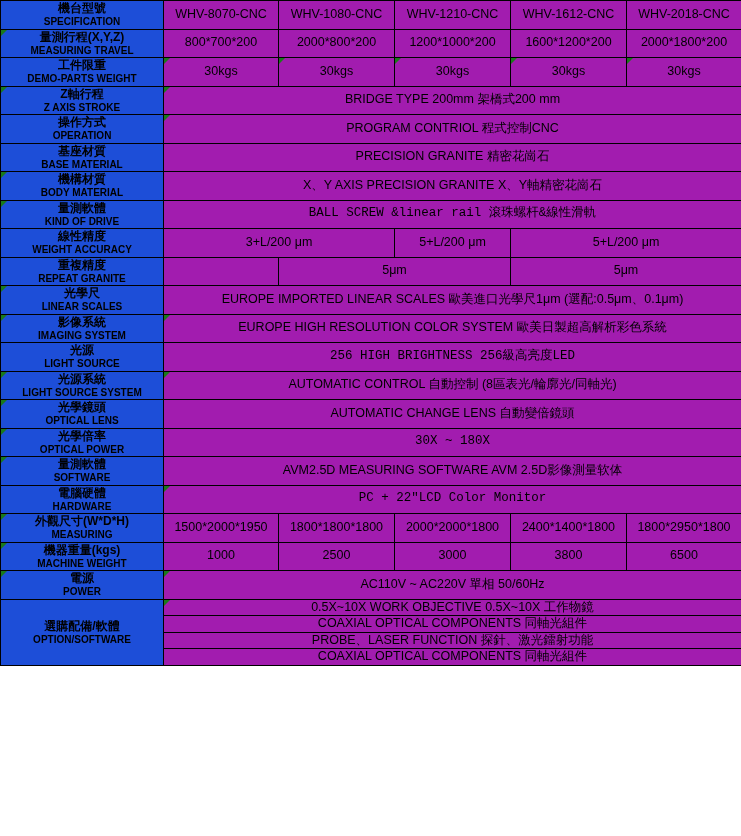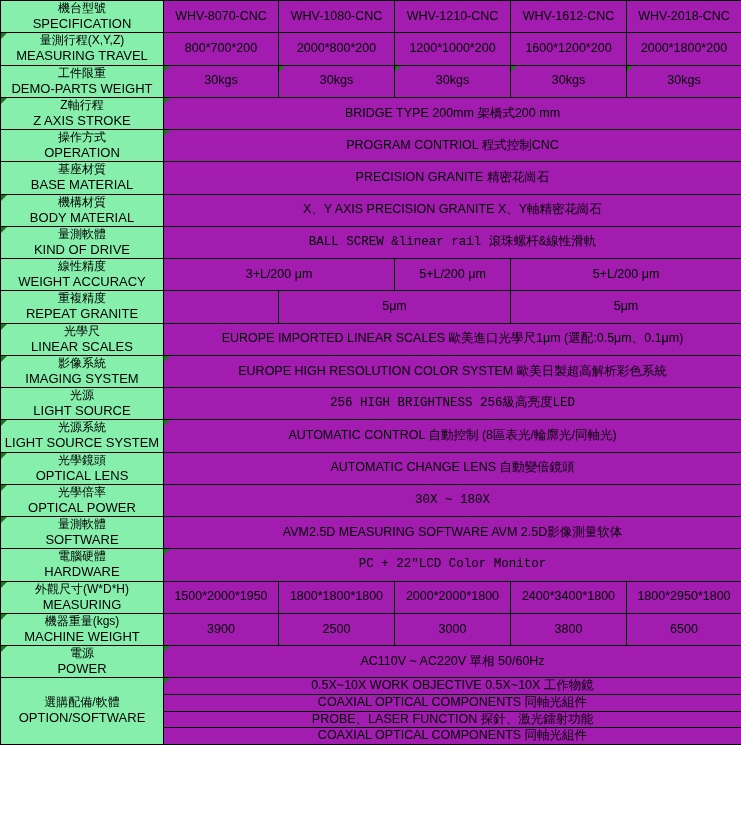--- a/index.html
+++ b/index.html
@@ -25,34 +25,35 @@
     text-align: center;
     vertical-align: middle;
     font-size: 12.5px;
     line-height: 1.25;
     color: #000000;
     position: relative;
     overflow: hidden;
   }
   
   td.label {
-    background: #86efac;
+    background: #1d4ed8;
     text-align: left;
     padding: 2px 0 2px 3px;
     font-size: 12.5px;
     line-height: 1.32;
     white-space: nowrap;
+    font-weight: bold;
   }
   td.label .zh {
     display: block;
     font-size: 12px;
   }
   td.label .en {
     display: block;
-    font-size: 13px;
+    font-size: 10px;
   }
   td.data {
     background: #a21caf;
   }
   
   td.serif {
     font-family: Liberation Mono, monospace;
     font-size: 13.5px;
   }
   
@@ -248,30 +249,30 @@
     </tr>
 
     <tr>
       <td class="label marker">
         <span class="zh">外觀尺寸(W*D*H)</span>
         <span class="en">MEASURING</span>
       </td>
       <td class="data">1500*2000*1950</td>
       <td class="data">1800*1800*1800</td>
       <td class="data">2000*2000*1800</td>
-      <td class="data">2400*3400*1800</td>
+      <td class="data">2400*1400*1800</td>
       <td class="data">1800*2950*1800</td>
     </tr>
 
     <tr>
       <td class="label marker">
         <span class="zh">機器重量(kgs)</span>
         <span class="en">MACHINE WEIGHT</span>
       </td>
-      <td class="data">3900</td>
+      <td class="data">1000</td>
       <td class="data">2500</td>
       <td class="data">3000</td>
       <td class="data">3800</td>
       <td class="data">6500</td>
     </tr>
 
     <tr>
       <td class="label marker">
         <span class="zh">電源</span>
         <span class="en">POWER</span>

